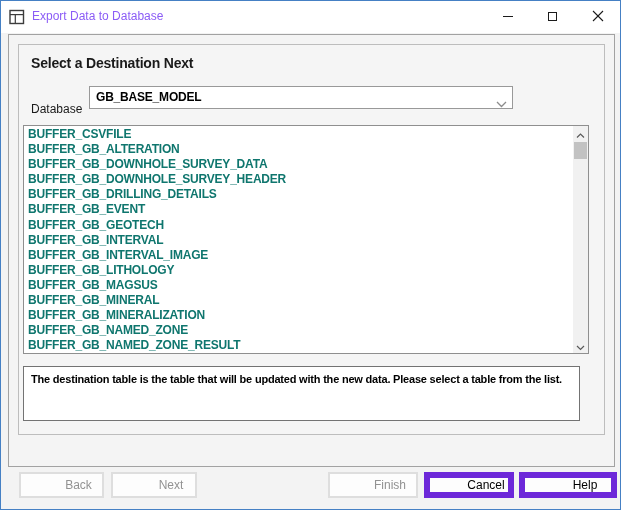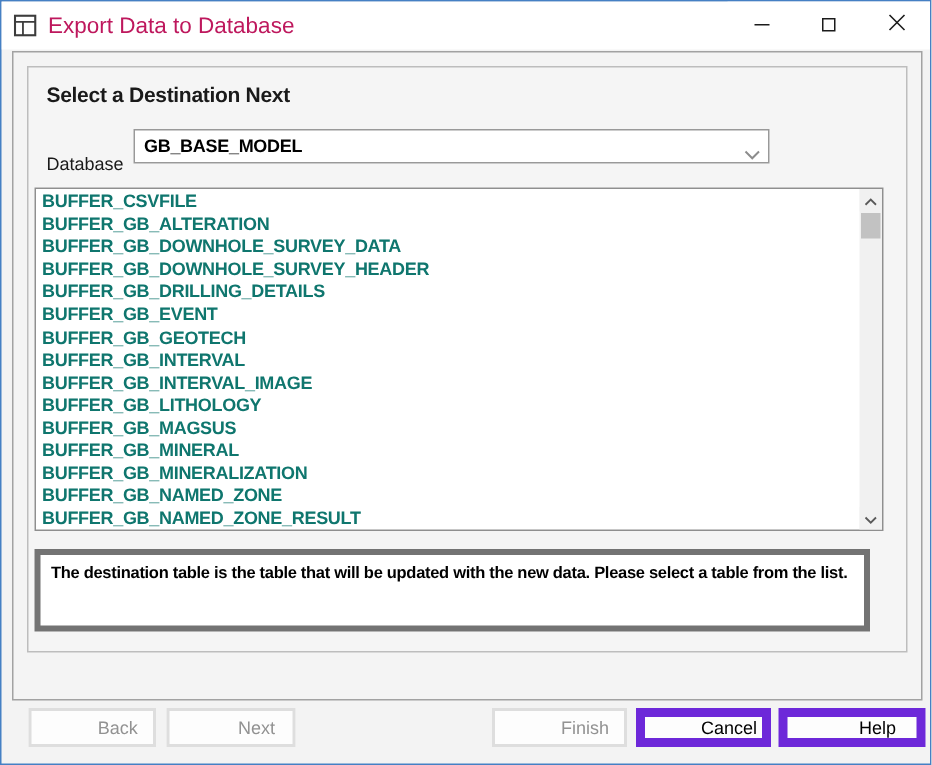--- a/index.html
+++ b/index.html
@@ -4,21 +4,21 @@
 <style>
   html,body{margin:0;padding:0;background:#d8d8d8;}
   *{box-sizing:border-box;font-family:"Liberation Sans","DejaVu Sans",sans-serif;}
   .window{
     position:relative;width:621px;height:510px;background:#f3f3f3;
     border:1px solid #4580c4;overflow:hidden;
   }
   
   .title-bar{position:absolute;top:0;left:0;right:0;height:32px;background:#ffffff;}
   .app-icon{position:absolute;left:8px;top:8px;width:16px;height:16px;}
-  .title-text{position:absolute;left:31px;top:8px;font-size:15px;color:#be185d;white-space:nowrap;}
+  .title-text{position:absolute;left:31px;top:8px;font-size:12px;color:#8b5cf6;white-space:nowrap;}
   .caption-btn{position:absolute;top:0;width:45px;height:31px;display:flex;align-items:center;justify-content:center;background:#ffffff;}
   .btn-min{right:90px;}.btn-max{right:45px;}.btn-close{right:0;}
   .glyph-min{width:10px;height:0;border-top:1px solid #1b1b1b;}
   .glyph-max{width:9px;height:9px;border:1px solid #1b1b1b;background:transparent;}
   
   .outer-panel{position:absolute;left:7px;top:33px;width:607px;height:433px;border:1px solid #a2a2a2;background:#f4f4f4;}
   .inner-panel{position:absolute;left:17px;top:43px;width:587px;height:391px;border:1px solid #bdbdbd;background:#f5f5f5;}
   .heading{position:absolute;left:30px;top:54px;font-size:14px;font-weight:bold;color:#1a1a1a;letter-spacing:-0.2px;}
   .db-label{position:absolute;left:30px;top:89px;font-size:12px;color:#1a1a1a;margin-top:12px;}
   .combo{position:absolute;left:88px;top:85px;width:424px;height:23px;background:#fff;border:1px solid #999;}
@@ -26,21 +26,21 @@
   .combo-arrow{position:absolute;right:5px;top:7px;}
   
   .listbox{position:absolute;left:22px;top:124px;width:566px;height:229px;background:#fff;border:1px solid #8f8f8f;overflow:hidden;}
   .list-items{position:absolute;left:0;top:1px;right:16px;bottom:0;padding-left:4px;overflow:hidden;}
   .t-item{height:15.1px;line-height:15.1px;font-size:12px;font-weight:bold;letter-spacing:-0.2px;color:#0f766e;white-space:nowrap;}
   .scrollbar{position:absolute;top:0;right:0;width:15px;bottom:0;background:#f1f1f1;}
   .sb-btn{position:absolute;left:0;width:15px;height:15px;display:flex;align-items:center;justify-content:center;background:#f1f1f1;}
   .sb-up{top:0;}.sb-down{bottom:0;}
   .sb-thumb{position:absolute;left:1px;top:16px;width:13px;height:17px;background:#c2c2c2;}
   
-  .desc-box{position:absolute;left:22px;top:365px;width:557px;height:55px;background:#fff;border:4px solid #737373;}
+  .desc-box{position:absolute;left:22px;top:365px;width:557px;height:55px;background:#fff;border:1px solid #737373;}
   .desc-text{position:absolute;left:7px;top:5px;right:6px;font-size:11px;font-weight:bold;letter-spacing:-0.2px;line-height:15px;color:#000;}
   
   .btn{position:absolute;top:471px;height:26px;display:flex;align-items:center;justify-content:center;font-size:12px;background:#fdfdfd;padding-left:40px;}
   .btn-enabled{border:6px solid #6d28d9;color:#000;}
   .btn-disabled{border:2px solid #dedede;color:#929292;}
   .b-back{left:18px;width:85px;}
   .b-next{left:110px;width:86px;}
   .b-finish{left:327px;width:90px;}
   .b-cancel{left:423px;width:90px;}
   .b-help{left:518px;width:98px;}

